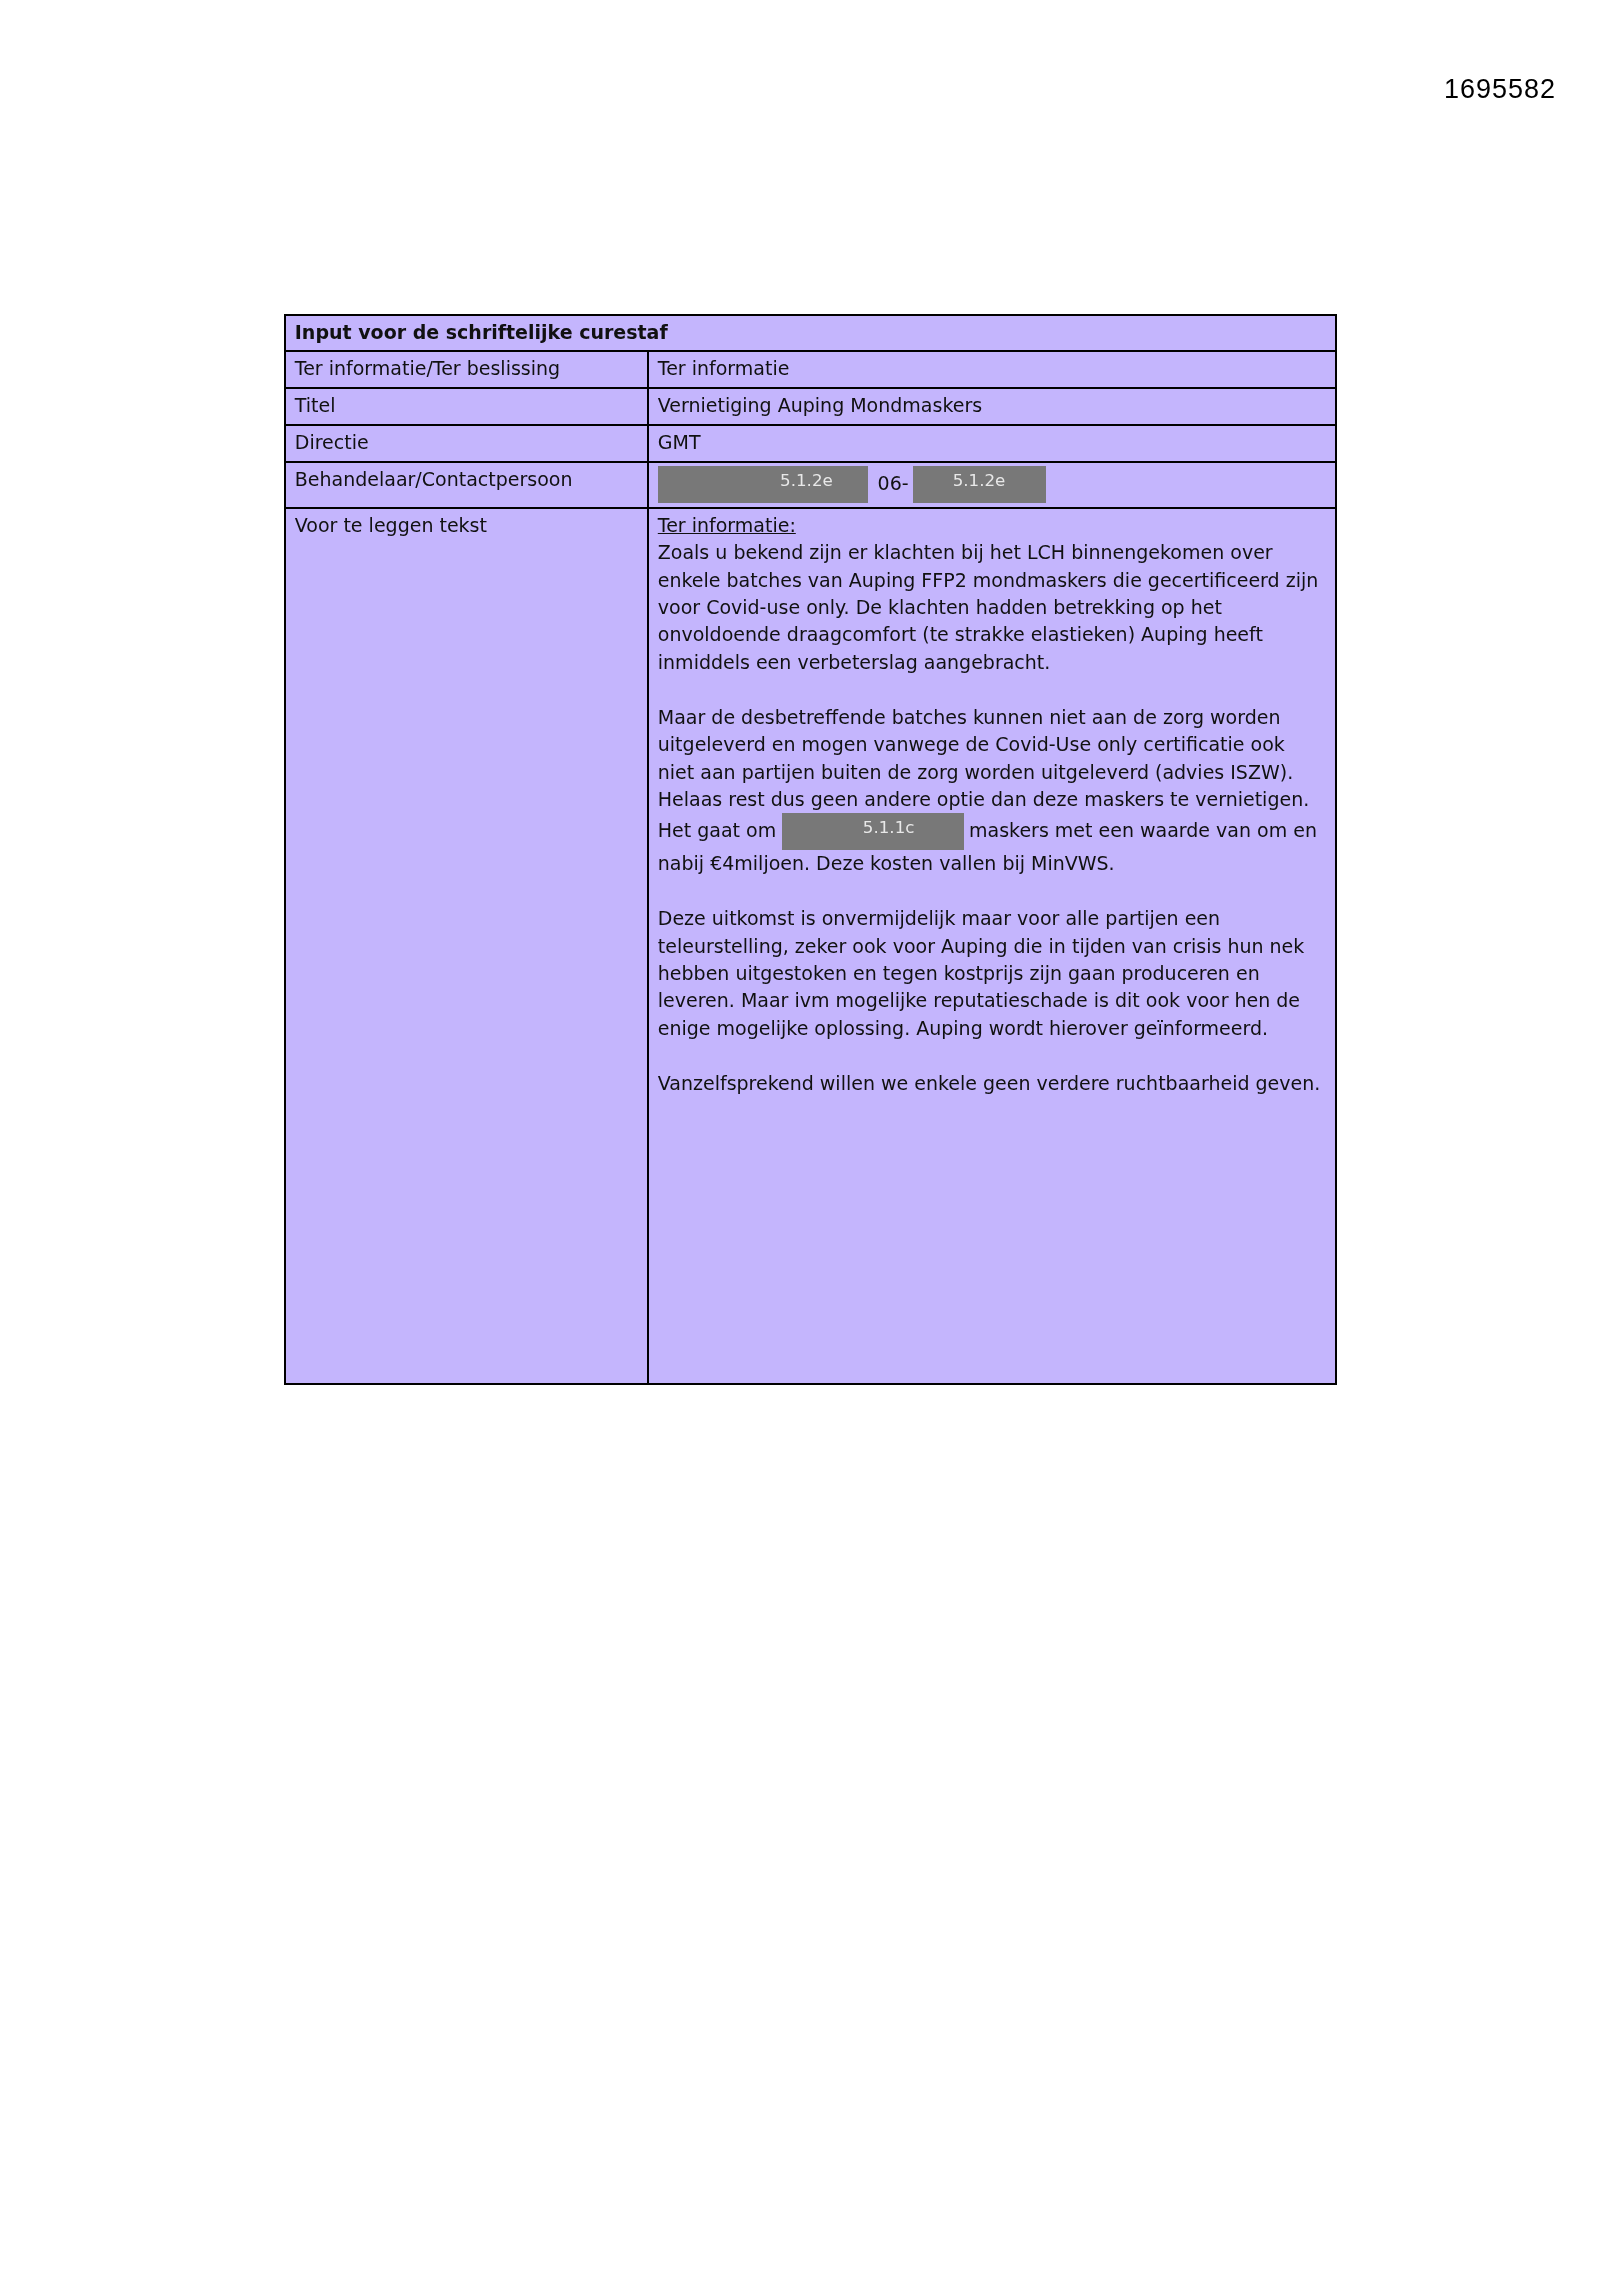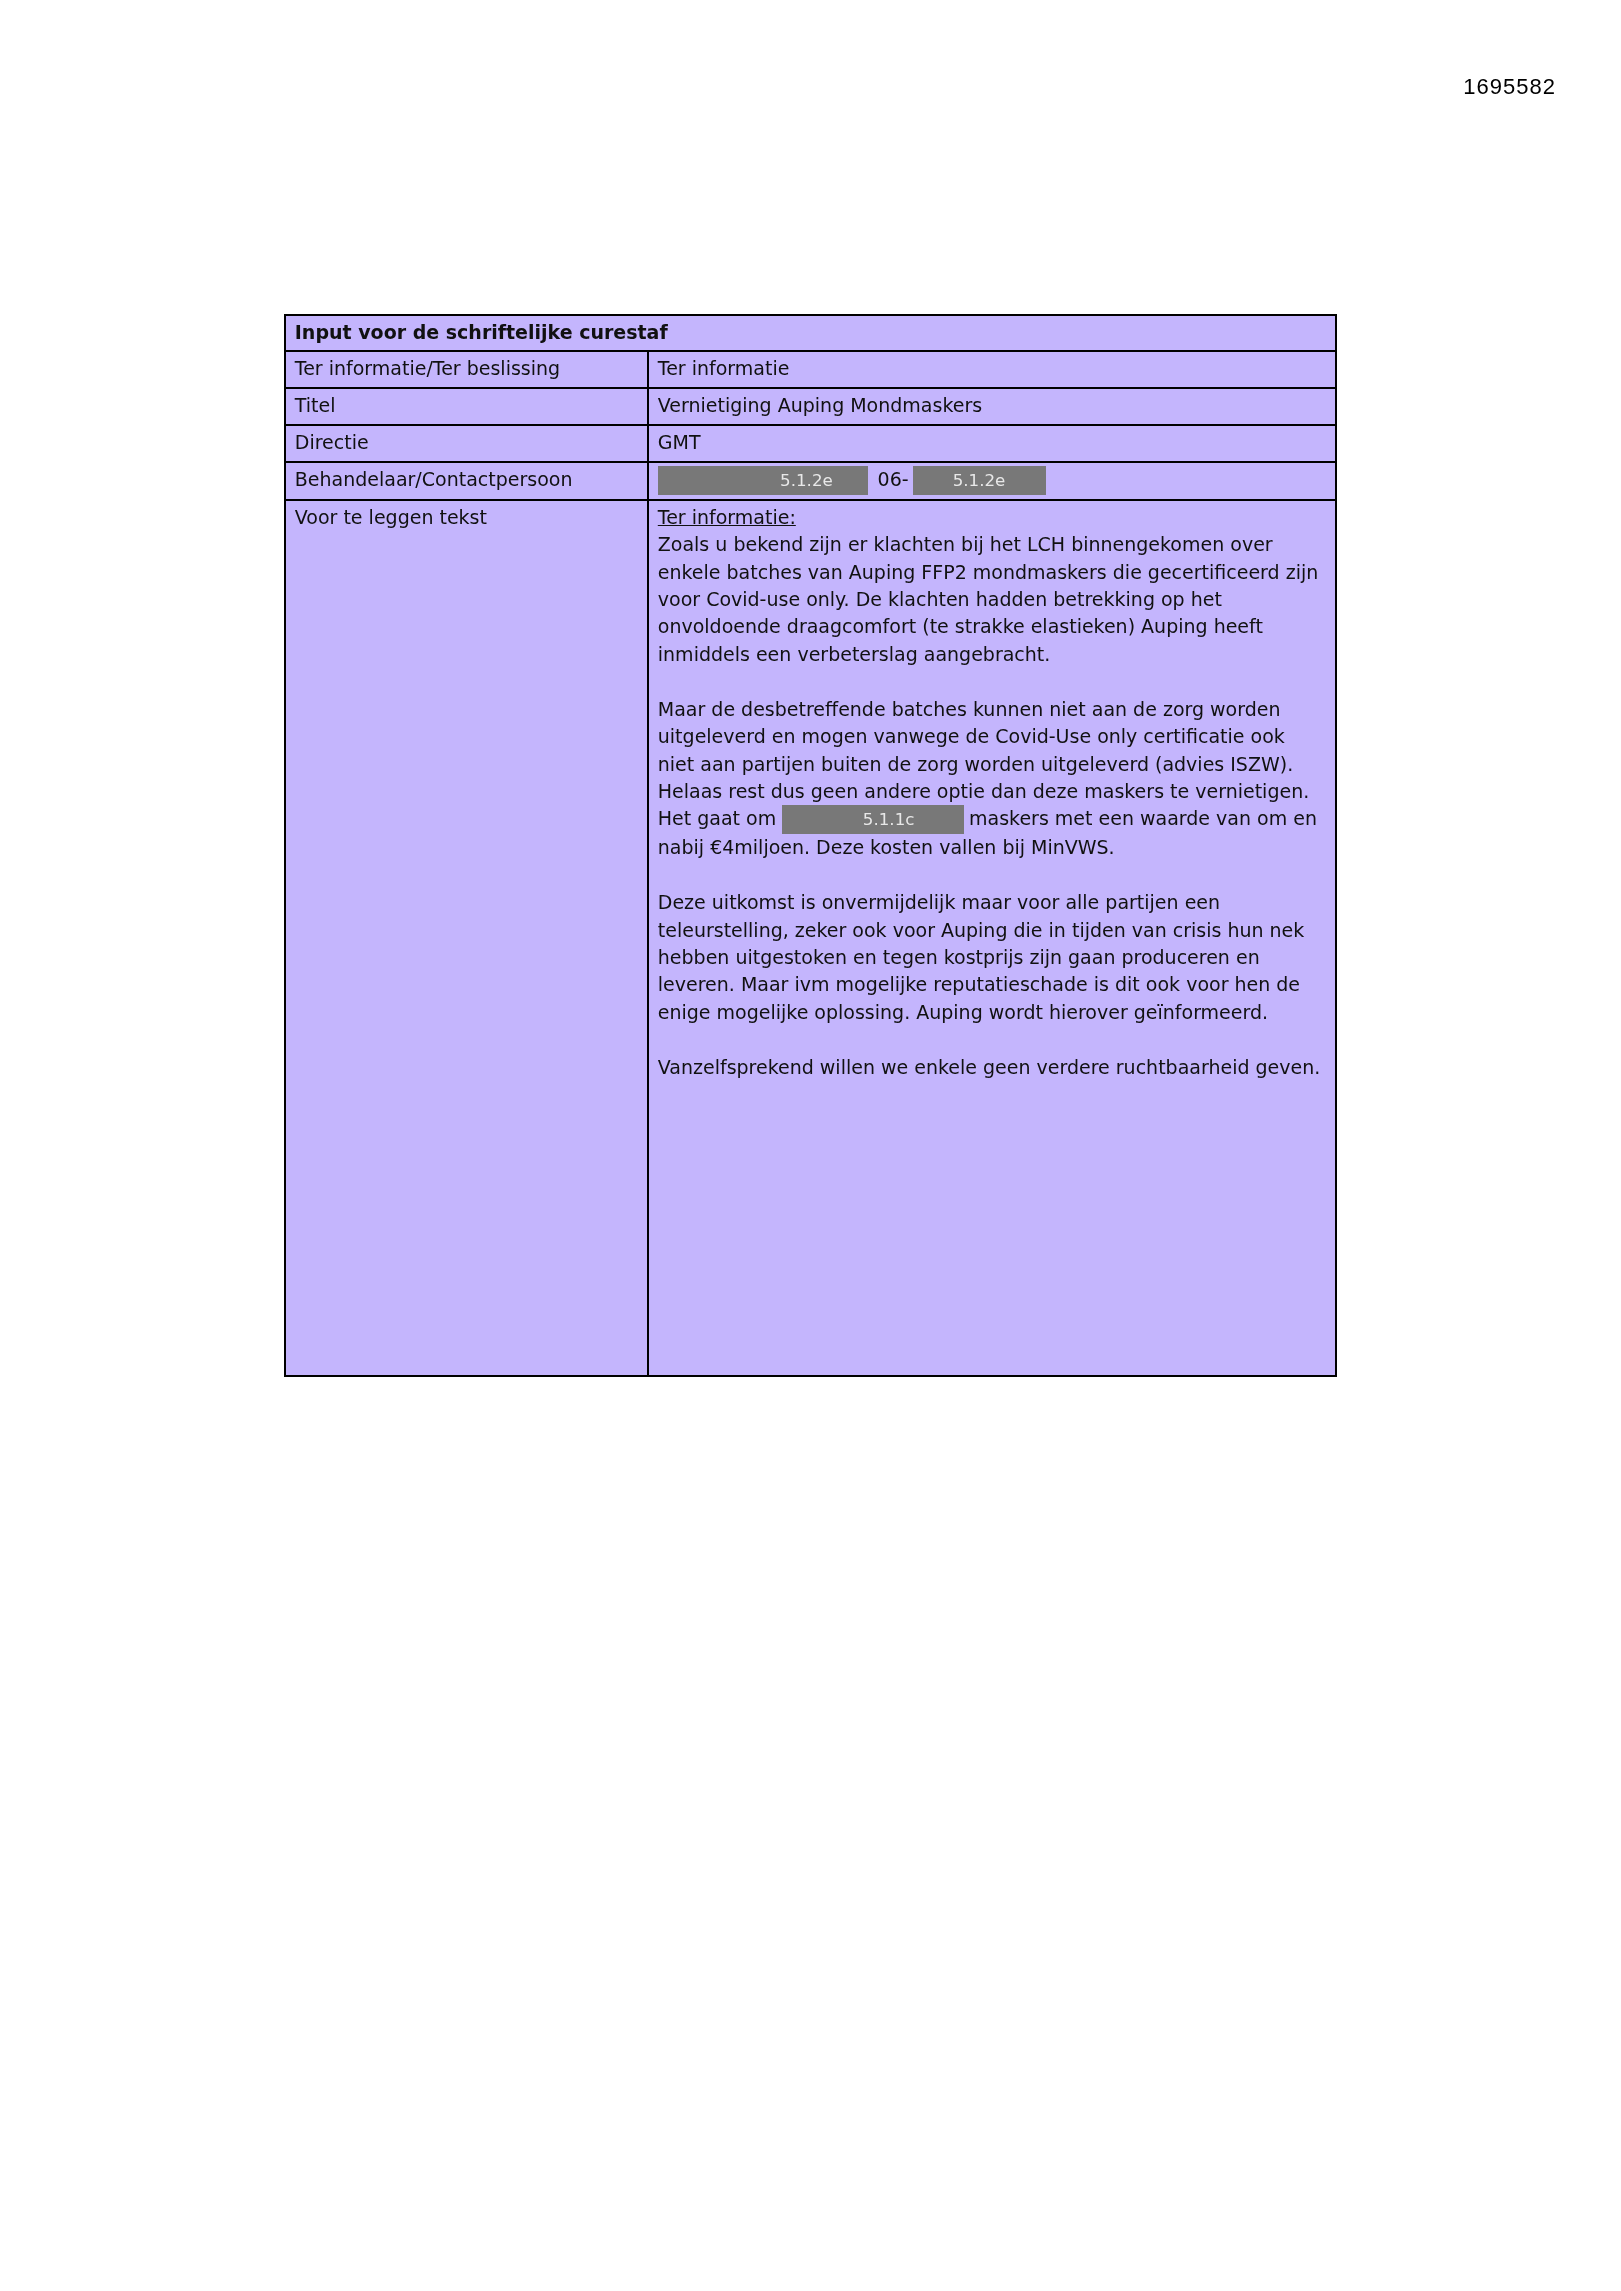--- a/index.html
+++ b/index.html
@@ -12,21 +12,21 @@
     height: 2292px;
     position: relative;
     font-family: "DejaVu Sans", sans-serif;
     color: #111111;
   }
   .doc-number {
     position: absolute;
     top: 74px;
     right: 65px;
     font-family: "Liberation Sans", sans-serif;
-    font-size: 22px;
+    font-size: 27px;
     letter-spacing: 1px;
     color: #000000;
   }
   table.curestaf {
     position: absolute;
     left: 284px;
     top: 314px;
     width: 1051px;
     border-collapse: collapse;
     table-layout: fixed;
@@ -51,21 +51,21 @@
   th.table-title {
     font-weight: bold;
     font-size: 20px;
   }
   .redaction {
     display: inline-block;
     background: var(--redaction-bg, #787878);
     color: var(--redaction-text, #e8e8e8);
     font-size: 16.7px;
     line-height: 29px;
-    height: 29px;
+    height: 37px;
     vertical-align: middle;
     text-align: center;
     box-sizing: border-box;
   }
   .redaction.r1 {
     width: 210px;
     text-align: right;
     padding-right: 35px;
     margin-right: 9.8px;
   }

